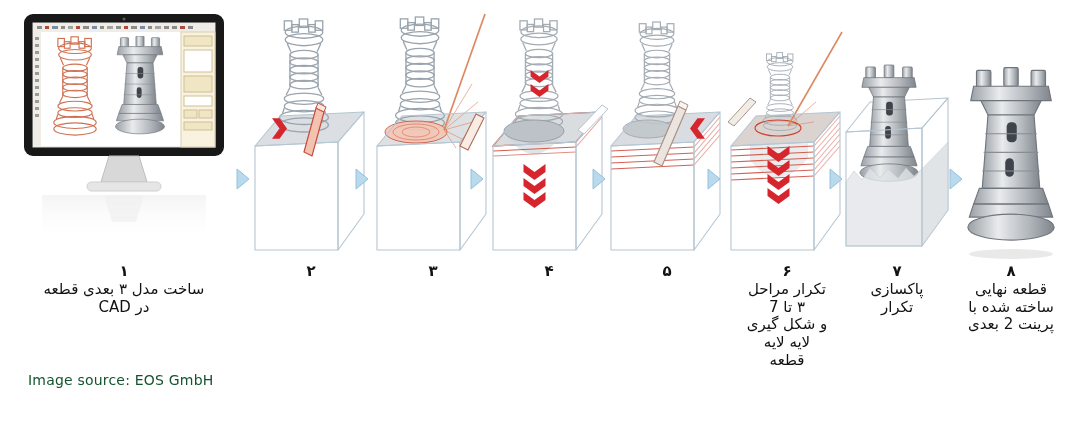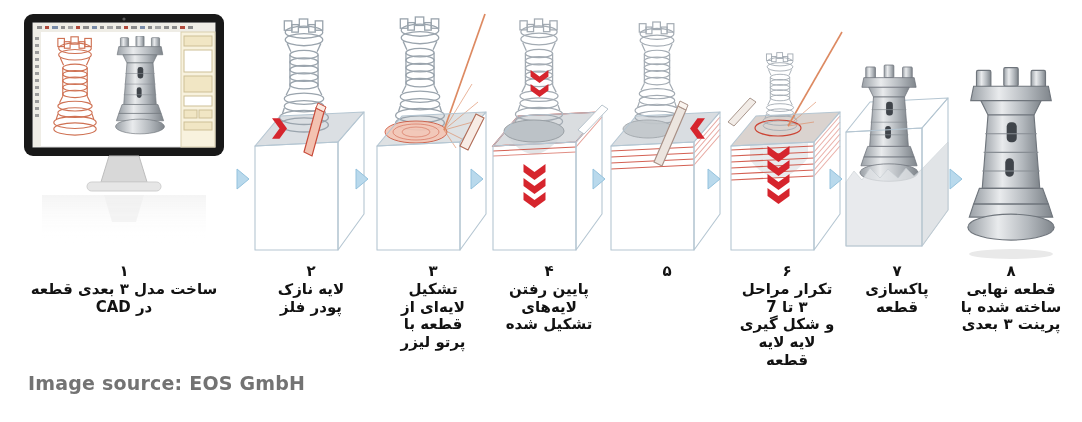--- a/index.html
+++ b/index.html
@@ -3,25 +3,25 @@
 <meta charset="utf-8">
 <style>
   * { margin:0; padding:0; box-sizing:border-box; }
   html,body { background:#ffffff; }
   body { font-family:"DejaVu Sans", sans-serif; }
   .canvas { position:relative; width:1082px; height:422px; background:#ffffff; overflow:hidden; }
   .stage { position:absolute; top:10px; text-align:center; }
   .graphic { height:252px; position:relative; }
   .graphic svg { display:block; }
   .step-num { font-size:15px; font-weight:bold; color:#121212; line-height:1.2; }
-  .step-label { font-size:15px; font-weight:bold; color:#121212; line-height:1.18;
+  .step-label { font-size:15px; font-weight:normal; color:#121212; line-height:1.18;
                 white-space:pre-line; direction:rtl; margin-top:1px; }
   .arrow { position:absolute; top:168px; width:14px; height:22px; }
-  .caption { position:absolute; left:28px; top:372px; font-size:19px; color:#737373;
-             letter-spacing:.2px;font-weight:bold; }
+  .caption { position:absolute; left:28px; top:372px; font-size:14px; color:#14532d;
+             letter-spacing:.2px; }
   .defs-svg { position:absolute; width:0; height:0; overflow:hidden; }
 </style>
 </head>
 <body>
 
 <svg class="defs-svg" aria-hidden="true">
   <defs>
     <linearGradient id="metal" x1="0" y1="0" x2="1" y2="0">
       <stop offset="0" stop-color="#9aa0a6"></stop>
       <stop offset="0.35" stop-color="#e9ebed"></stop>
@@ -187,22 +187,20 @@
         <use href="#rook-wire" x="24" y="6" width="60" height="126" style="color:#9aa4ad"></use>
         <use href="#cube" width="122" height="252" style="color:#b5c6d2"></use>
         <g>
           <polygon points="54,142 66,98 74,102 62,146" fill="#f3c2b1" stroke="#c84b3a" stroke-width="1.2"></polygon>
           <polygon points="66,98 74,102 76,97 68,93" fill="#fbe9e0" stroke="#c84b3a" stroke-width="1"></polygon>
         </g>
         <use href="#chev-right" x="22" y="108" width="15" height="21" style="color:#d6252d"></use>
       </svg>
     </div>
     <div class="step-num">۲</div>
-    <div class="step-label">لایه نازک
-پودر فلز</div>
   </div>
 
   <div class="stage" style="left:372px; width:122px;">
     <div class="graphic">
       <svg viewBox="0 0 122 252" width="122" height="252">
         <polygon points="5,136 30,106 114,102 88,132" fill="#dcdfe2" opacity="0.95"></polygon>
         <use href="#rook-wire" x="18" y="4" width="60" height="126" style="color:#9aa4ad"></use>
         <g>
           <ellipse cx="44" cy="122" rx="31" ry="11" fill="#f5c6b5" stroke="#cd5a41" opacity="0.9"></ellipse>
           <ellipse cx="44" cy="122" rx="23" ry="8" fill="none" stroke="#cd5a41" opacity="0.55"></ellipse>
@@ -218,24 +216,20 @@
               <path d="M72 120 L84 138"></path>
           </g>
         </g>
         <use href="#cube" width="122" height="252" style="color:#b5c6d2"></use>
         <g>
           <polygon points="88,136 104,104 112,108 96,140" fill="#f8ece5" stroke="#b06a55" stroke-width="1.1"></polygon>
         </g>
       </svg>
     </div>
     <div class="step-num">۳</div>
-    <div class="step-label">تشکیل
-لایه‌ای از
-قطعه با
-پرتو لیزر</div>
   </div>
 
   <div class="stage" style="left:488px; width:122px;">
     <div class="graphic">
       <svg viewBox="0 0 122 252" width="122" height="252">
         <polygon points="5,136 30,106 114,102 88,132" fill="#dadde0" stroke="#cc4434" stroke-width="1.2"></polygon>
         <use href="#rook-wire" x="22" y="8" width="58" height="118" style="color:#a3abb3"></use>
         <g>
           <path d="M16 122 Q46 166 76 122" fill="#ced3d7" opacity="0.6"></path>
           <ellipse cx="46" cy="121" rx="30" ry="11" fill="#bcc2c7" stroke="#9aa0a5"></ellipse>
@@ -250,23 +244,20 @@
         <g style="color:#d6252d">
           <use href="#chev-down" x="42" y="60" width="19" height="13"></use>
           <use href="#chev-down" x="42" y="74" width="19" height="13"></use>
           <use href="#chev-down" x="34" y="154" width="25" height="16"></use>
           <use href="#chev-down" x="34" y="168" width="25" height="16"></use>
           <use href="#chev-down" x="34" y="182" width="25" height="16"></use>
         </g>
       </svg>
     </div>
     <div class="step-num">۴</div>
-    <div class="step-label">پایین رفتن
-لایه‌های
-تشکیل شده</div>
   </div>
 
   <div class="stage" style="left:606px; width:122px;">
     <div class="graphic">
       <svg viewBox="0 0 122 252" width="122" height="252">
         <polygon points="5,136 30,106 114,102 88,132" fill="#d7dbdf" opacity="0.95"></polygon>
         <use href="#rook-wire" x="24" y="10" width="54" height="112" style="color:#a3abb3"></use>
         <ellipse cx="42" cy="119" rx="25" ry="9" fill="#c2c7cb" stroke="#a0a6ab" opacity="0.9"></ellipse>
         <g stroke="#cc4434" stroke-width="1.1" opacity="0.85">
           <line x1="5" y1="141" x2="88" y2="137"></line>
@@ -351,34 +342,34 @@
           <path d="M4 172 L12 161 L20 170 L28 158 L38 168 L46 159 L56 168 L64 158 L72 166 L80 159 L80 236 L4 236 Z" fill="#e2e5e8" opacity="0.78" stroke="#c3cacf" stroke-width="0.8"></path>
           <path d="M80 159 L106 132 L106 200 L80 236 Z" fill="#d5dade" opacity="0.7" stroke="#c3cacf" stroke-width="0.8"></path>
         </g>
         <g fill="none" stroke="#b5c6d2" stroke-width="1.1" stroke-linejoin="round">
           <polygon points="4,122 80,118 80,236 4,236"></polygon>
         </g>
       </svg>
     </div>
     <div class="step-num">۷</div>
     <div class="step-label">پاکسازی
-قطعه</div>
+تکرار</div>
   </div>
 
   <div class="stage" style="left:956px; width:110px;">
     <div class="graphic">
       <svg viewBox="0 0 110 252" width="110" height="252">
         <use href="#rook-solid" x="9" y="56" width="92" height="190"></use>
         <ellipse cx="55" cy="244" rx="42" ry="5" fill="#e9e9e9"></ellipse>
       </svg>
     </div>
     <div class="step-num">۸</div>
     <div class="step-label">قطعه نهایی
 ساخته شده با
-پرینت ۳ بعدی</div>
+پرینت 2 بعدی</div>
   </div>
 
   <div class="arrow" style="left:236px;"><svg viewBox="0 0 14 22" width="14" height="22">
         <use href="#flow-arrow"></use>
       </svg></div>
   <div class="arrow" style="left:355px;"><svg viewBox="0 0 14 22" width="14" height="22">
         <use href="#flow-arrow"></use>
       </svg></div>
   <div class="arrow" style="left:470px;"><svg viewBox="0 0 14 22" width="14" height="22">
         <use href="#flow-arrow"></use>

